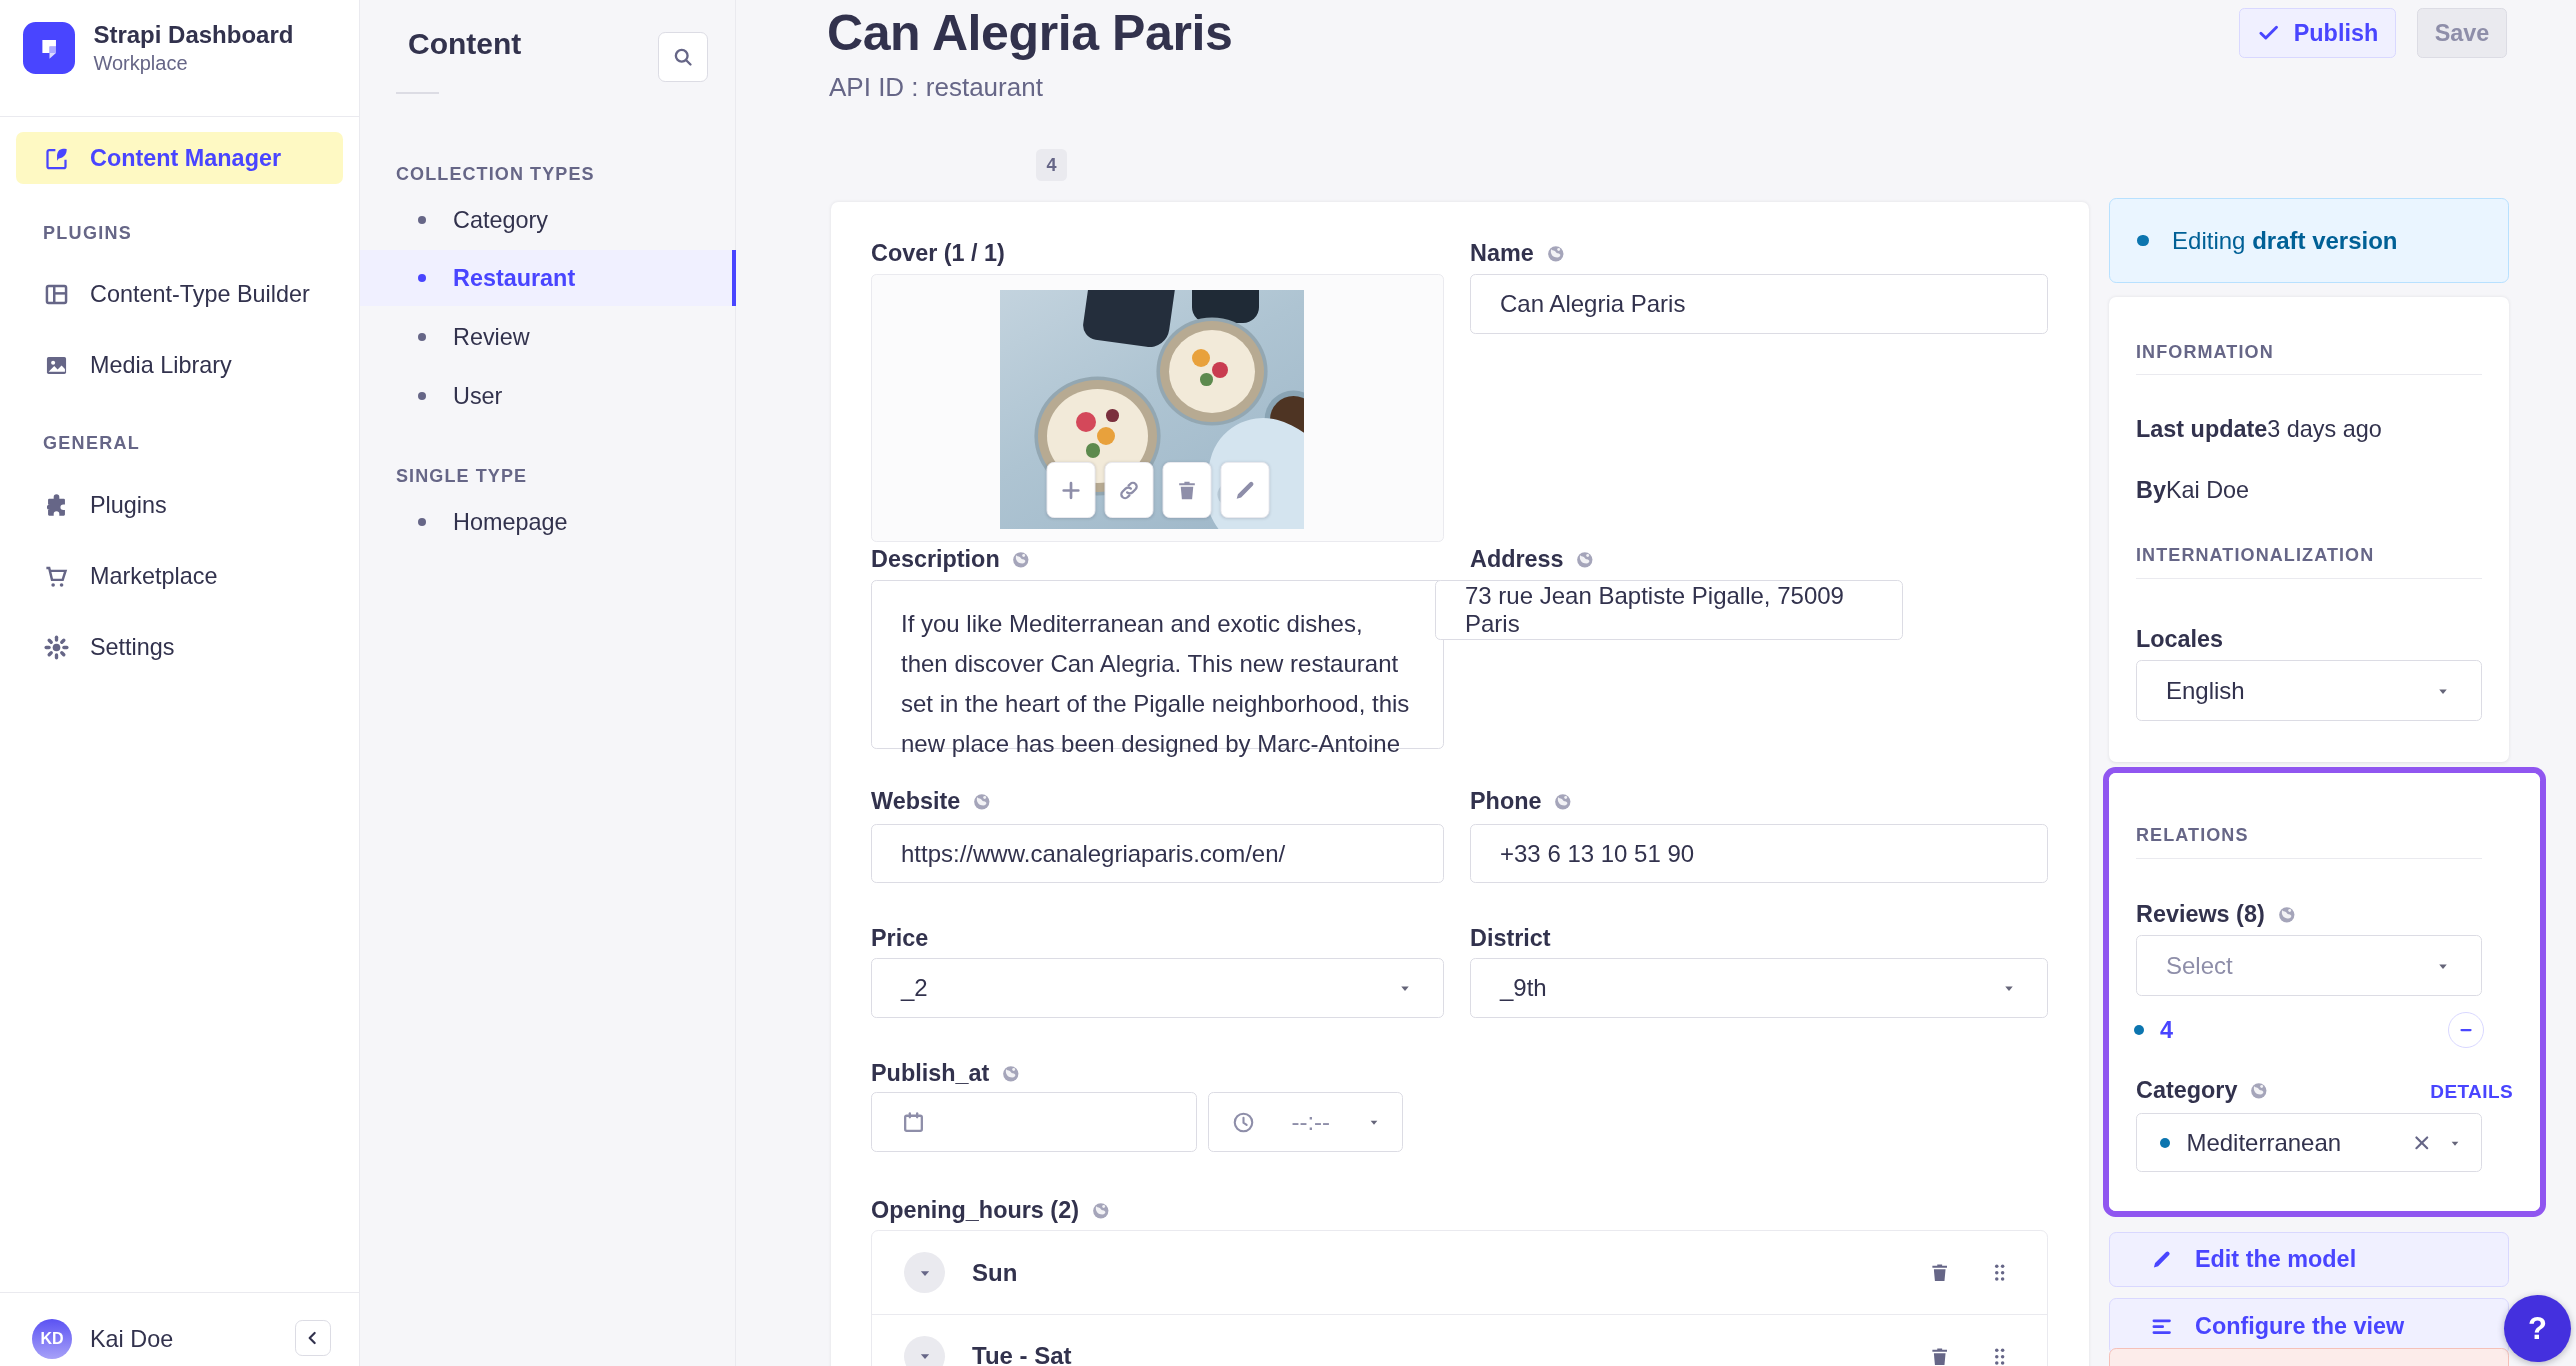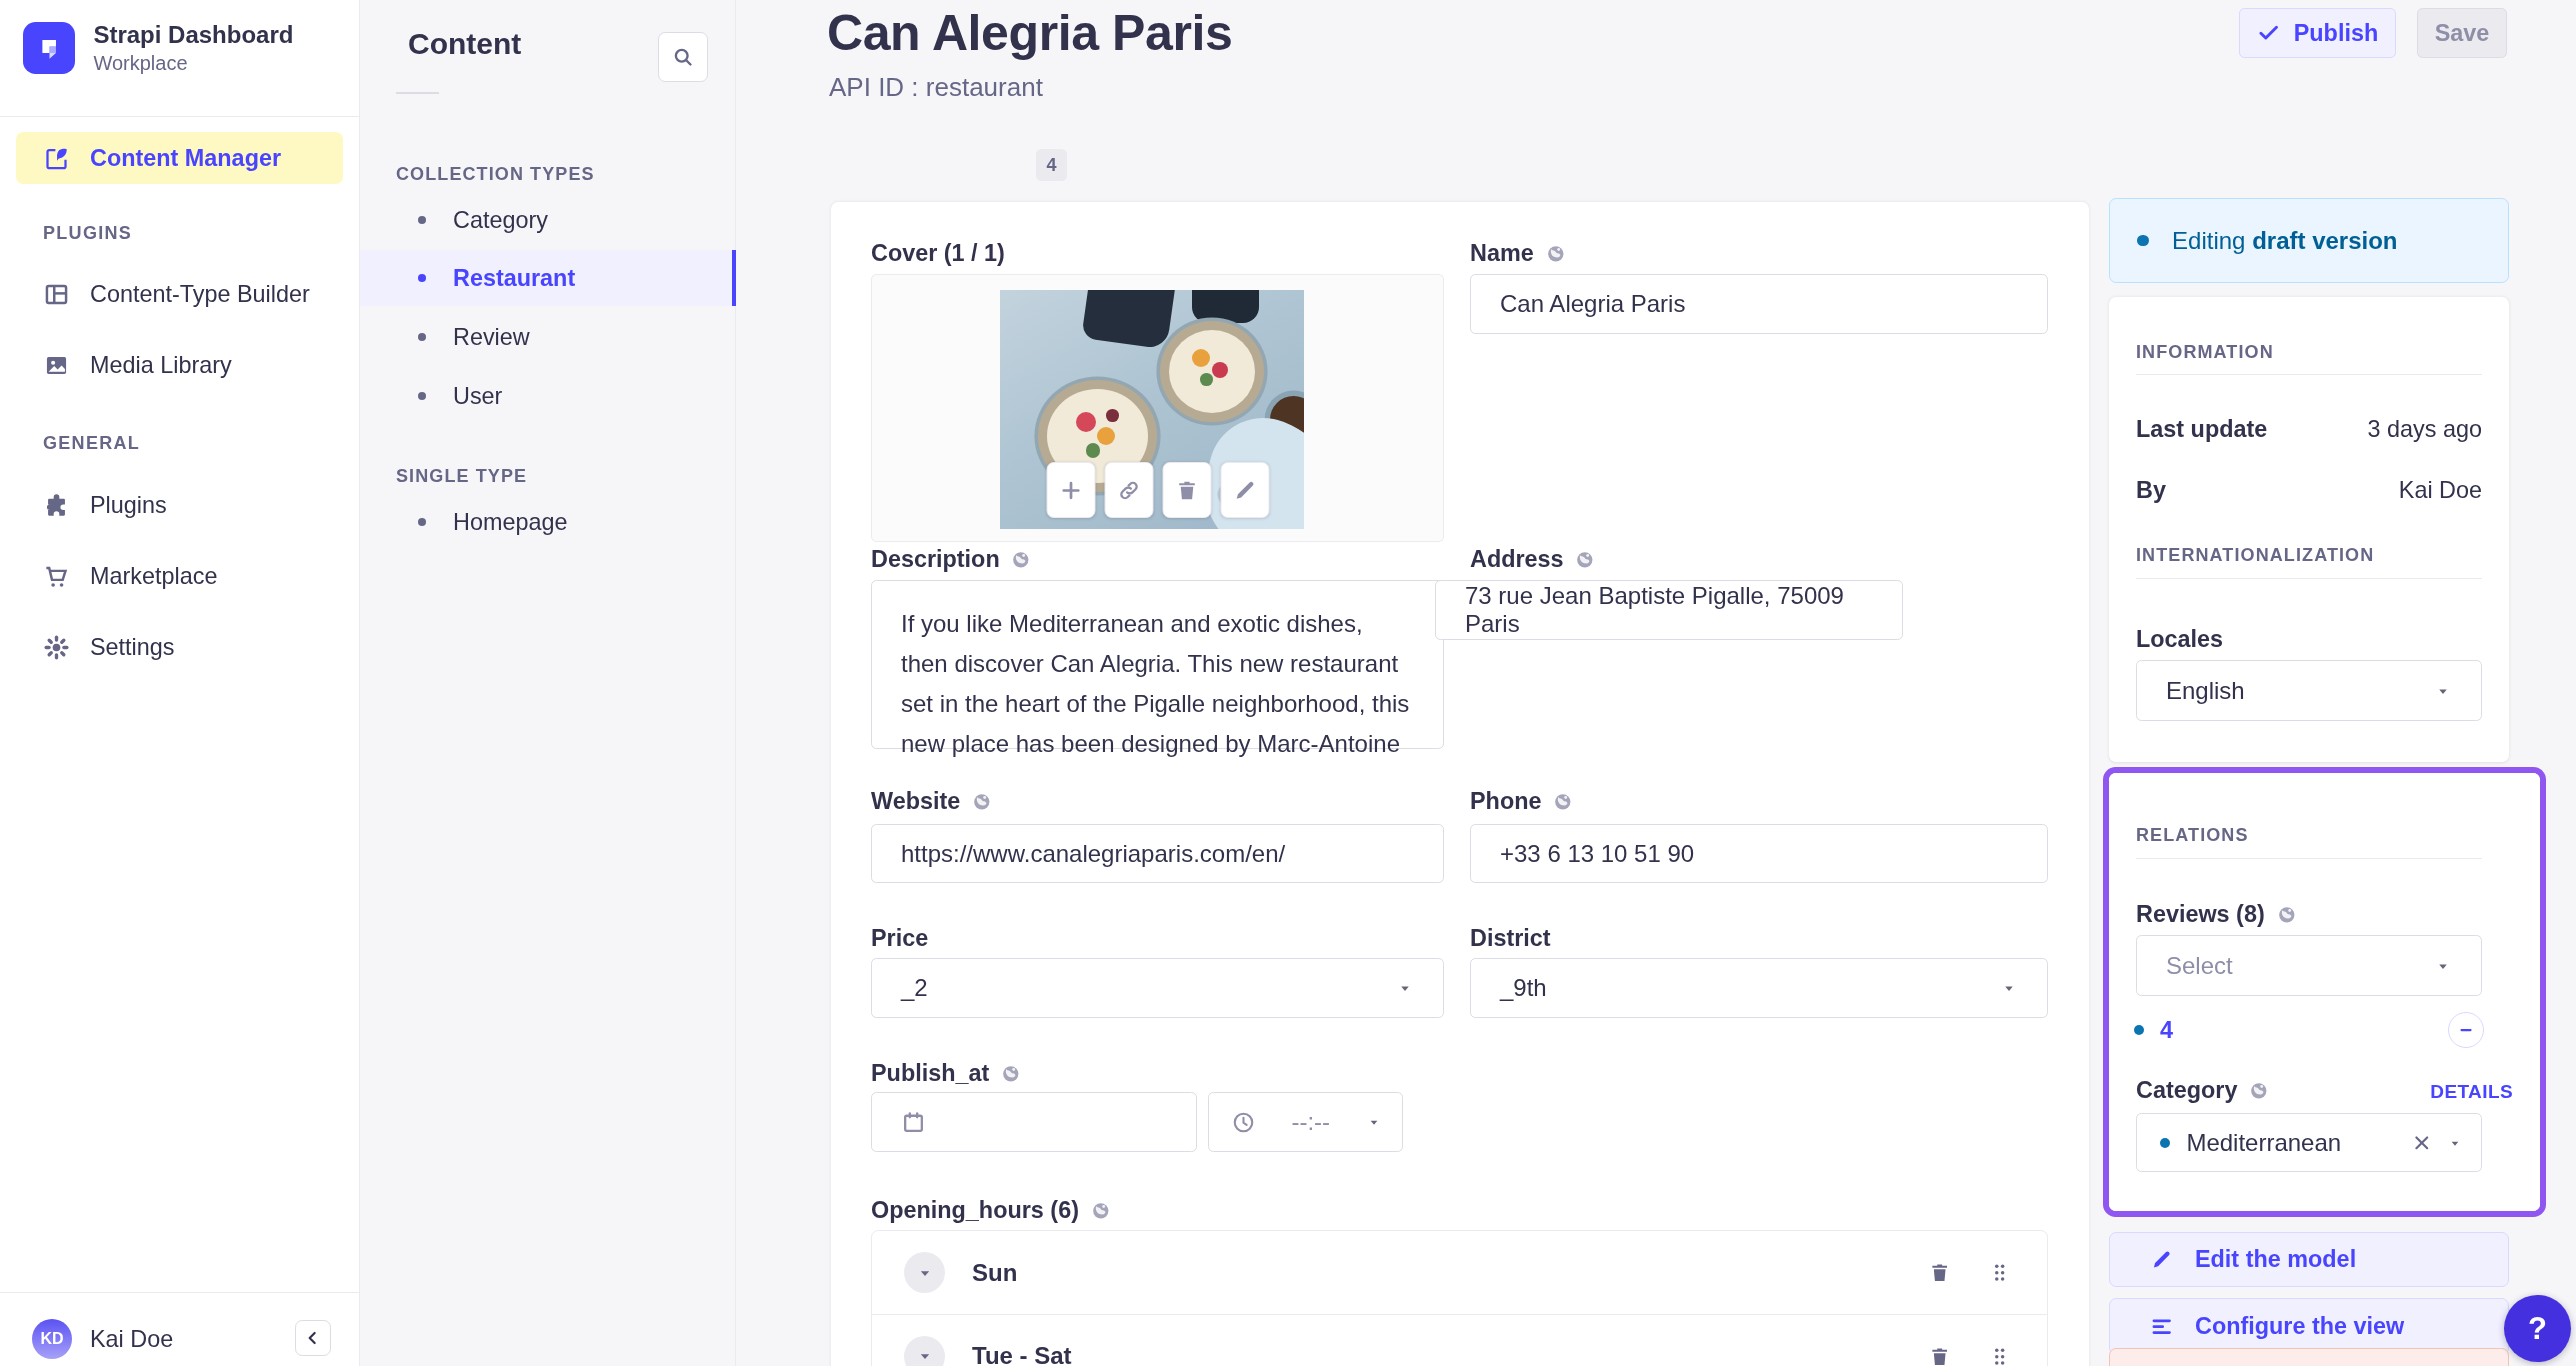--- a/index.html
+++ b/index.html
@@ -75,21 +75,21 @@
   .oh-icons { margin-left:auto; display:flex; gap:36px; color:#666687; }
   .oh-div { height:0.9px; background:#eaeaef; }
 
   
   .draft-banner { left:2109px; top:198px; width:400px; height:85px; background:#eaf5ff; border:0.9px solid #b8e1ff; border-radius:7.2px; display:flex; align-items:center; gap:23.4px; padding-left:27px; font-size:24px; color:#006096; }
   .bdot { width:11.7px; height:11.7px; border-radius:50%; background:#0c75af; flex:none; }
   .panel-card { background:#fff; border-radius:7.2px; box-shadow:0 0.9px 3.6px rgba(33,33,52,.1); }
   .info-card { left:2109px; top:297px; width:400px; height:465px; }
   .pc-label { position:absolute; left:27px; font-size:18px; font-weight:700; letter-spacing:1.1px; color:#666687; }
   .pc-div { position:absolute; left:27px; width:346px; height:0.9px; background:#eaeaef; }
-  .kv { position:absolute; left:27px; width:346px; display:flex; justify-content:space-between; font-size:23.4px; }
+  .kv { position:absolute; left:27px; width:346px; display:flex; font-size:23.4px; }
   .kv .k { font-weight:600; color:#32324d; }
   .kv .v { color:#32324d; }
   .rel-outline { left:2103px; top:767px; width:443px; height:450px; border:6.3px solid #9056f0; border-radius:12.6px; background:#fff; }
   .rel-inner { position:absolute; inset:0; background:#fff; border-radius:7.2px; }
   .count-row { position:absolute; left:25px; top:239px; width:350px; display:flex; align-items:center; }
   .minus-btn { margin-left:auto; width:36px; height:36px; border:0.9px solid #d9d8ff; border-radius:50%; background:#fff; color:#4945ff; display:flex; align-items:center; justify-content:center; }
   .details-link { font-size:19px; font-weight:700; color:#4945ff; letter-spacing:0.4px; cursor:pointer; }
   .action-btn { display:flex; align-items:center; gap:21.6px; padding-left:40px; background:#f0f0ff; border:0.9px solid #d9d8ff; border-radius:7.2px; color:#4945ff; font-size:23.4px; font-weight:600; cursor:pointer; }
   .danger-sliver { left:2109px; top:1348px; width:400px; height:54px; background:#fcecea; border:0.9px solid #f5c0b8; border-radius:7.2px; }
   .help-fab { left:2504px; top:1295px; width:67px; height:67px; border-radius:50%; background:#4430de; color:#fff; font-size:31px; font-weight:700; display:flex; align-items:center; justify-content:center; box-shadow:0 1.8px 7.2px rgba(33,33,52,.3); }
@@ -410,21 +410,21 @@
         </svg>
       <span class="placeholder">--:--</span>
       <span class="caret">
           <svg width="16" height="16" viewBox="0 0 24 24">
             <path d="M7 10h10l-5 6z" fill="currentColor"></path>
           </svg>
         </span>
     </div>
 
     <div class="flabel" style="left:40px; top:995px">
-      <span>Opening_hours (6)</span>
+      <span>Opening_hours (2)</span>
       <svg width="21.6" height="21.6" viewBox="0 0 24 24">
           <circle cx="12" cy="12" r="8.5" fill="#a5a5ba"></circle>
           <path d="M7 7c1.5 2 4 1 5 3s4 1 5 3c.5 1.2-1.2 3.2-3.2 3.2-2.6 0-5.8-1.2-6.8-4.2-.7-2-.7-3.5 0-5z" fill="#fff" opacity=".85"></path>
           <circle cx="15.2" cy="7.2" r="1.6" fill="#fff" opacity=".85"></circle>
         </svg>
     </div>
     <div class="oh-box">
       <div class="oh-row">
         <div class="oh-chevbtn">
           <svg width="18" height="18" viewBox="0 0 24 24">

